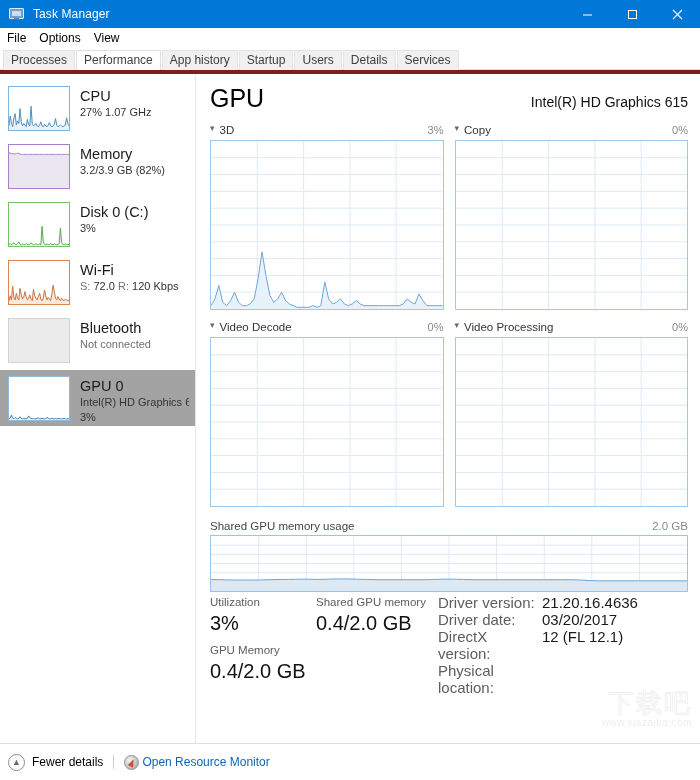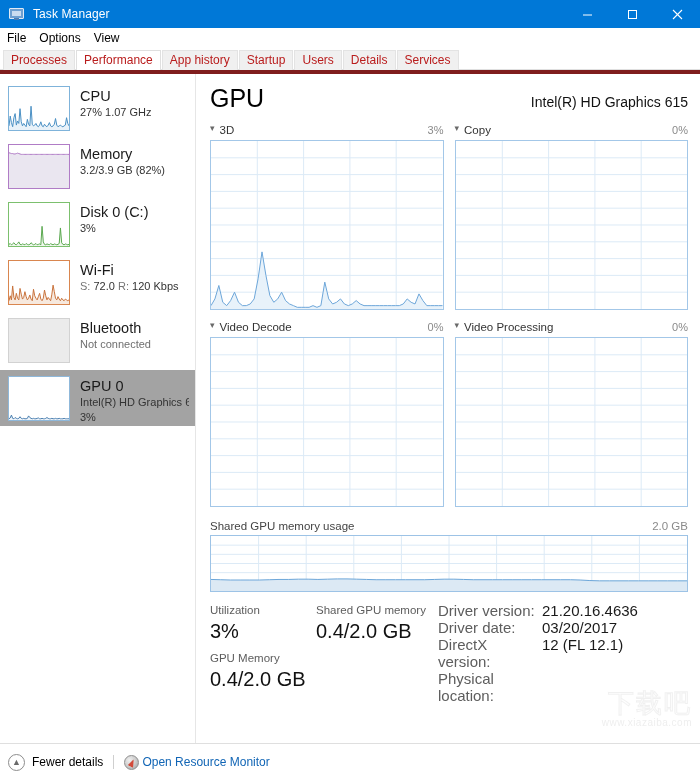--- a/index.html
+++ b/index.html
@@ -112,21 +112,21 @@
   }
   .tabstrip:after {
     content:"";
     position:absolute;
     left:0; right:0; bottom:0;
     height:1px;
     background:#dfdfdf;
   }
   .tab {
     font-size: 12px;
-    color: #b91c1c;
+    color: #404040;
     padding: 2px 7px 3px 7px;
     background: #f0f0f0;
     border: 1px solid #e3e3e3;
     border-bottom: none;
     margin-right: 1px;
     position: relative;
     z-index: 1;
     line-height: 14px;
   }
   .tab.active {
@@ -260,21 +260,21 @@
     justify-content: space-between;
     font-size: 11.5px;
     color: #444;
     margin-bottom: 3px;
   }
   .mem-head .cap { color:#8a8a8a; }
   .mem-block { margin-top: 13px; }
   
   .stats {
     display: flex;
-    margin-top: 10px;
+    margin-top: 2px;
   }
   .stat-col { width: 106px; flex: 0 0 auto; }
   .stat-col.wide { width: 118px; }
   .stat-label {
     font-size: 11.5px;
     color: #5d5d5d;
     line-height: 16px;
   }
   .stat-value {
     font-size: 20px;

